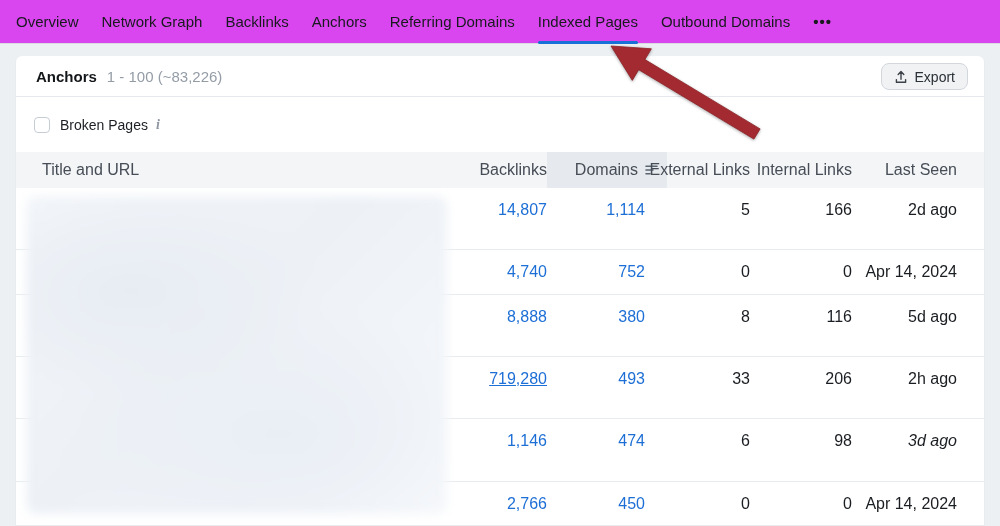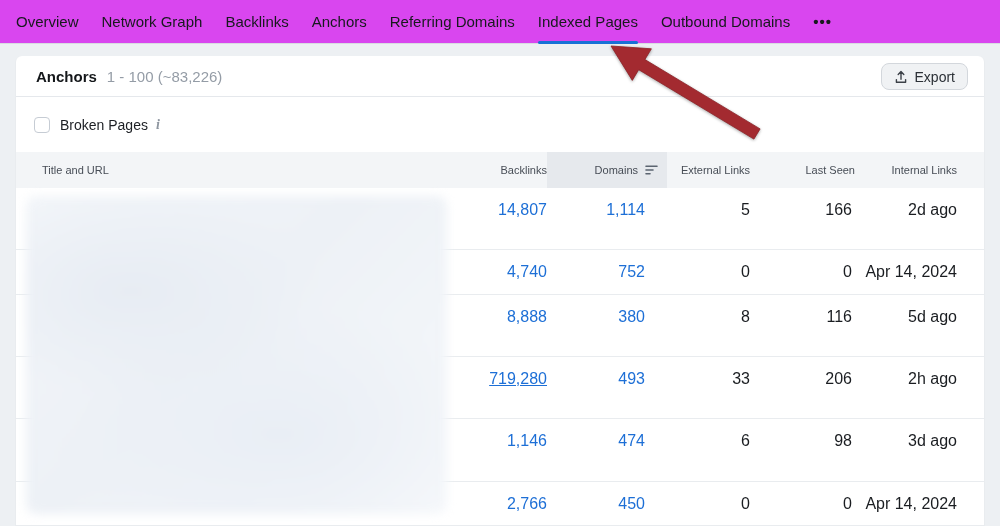--- a/index.html
+++ b/index.html
@@ -30,21 +30,21 @@
     font-size:14px;color:#2b3036;cursor:pointer;}
   
   .filter-row{height:55px;display:flex;align-items:center;padding:0 18px;gap:10px;}
   .checkbox{width:16px;height:16px;border:1.5px solid #c6ccd4;border-radius:4px;background:#fff;
     flex:0 0 auto;cursor:pointer;}
   .filter-label{font-size:14px;color:#1c1f24;}
   .info-i{font-family:"Liberation Serif","DejaVu Serif",serif;font-style:italic;font-weight:700;
     font-size:14px;color:#8e96a0;margin-left:-2px;cursor:default;}
   
   .thead{height:36px;background:var(--hdrbg);display:flex;align-items:center;
-    padding:0 27px 0 10px;font-size:11px;color:#474d56;}
+    padding:0 27px 0 10px;font-size:16px;color:#474d56;}
   .hcell{display:flex;align-items:center;justify-content:flex-end;height:36px;white-space:nowrap;}
   .hcell.title{flex:1;justify-content:flex-start;padding-left:16px;}
   .hcell.sorted{background:var(--sortbg);gap:7px;padding-right:8px;}
   .tbody{position:relative;}
   .trow{display:flex;align-items:flex-start;padding:13px 27px 0 10px;
     border-bottom:1px solid var(--line);}
   .cell{font-size:16px;color:#1a1d21;text-align:right;white-space:nowrap;}
   .cell.title{flex:1;}
   .cell.link{color:var(--link);cursor:pointer;}
   
@@ -100,25 +100,25 @@
       </div>
       <div class="hcell sorted" style="width: 120px; margin-right: -22px;">
         <span>Domains</span>
         <svg width="14" height="12" viewBox="0 0 14 12">
           <path d="M1 2.2h11M1 6h7M1 9.8h4" stroke="#5b6470" stroke-width="1.6" stroke-linecap="round" fill="none"></path>
         </svg>
       </div>
       <div class="hcell" style="width: 105px;">
         <span>External Links</span>
       </div>
+      <div class="hcell" style="width: 102px;">
+        <span>Internal Links</span>
+      </div>
       <div class="hcell" style="width: 105px;">
         <span>Last Seen</span>
-      </div>
-      <div class="hcell" style="width: 102px;">
-        <span>Internal Links</span>
       </div>
     </div>
   <div class="tbody">
       <div class="trow" style="height: 62px;">
         <div class="cell title"></div>
         <div class="cell link" style="width: 100px;">14,807</div>
         <div class="cell link" style="width: 98px;">1,114</div>
         <div class="cell" style="width: 105px;">5</div>
         <div class="cell" style="width: 102px;">166</div>
         <div class="cell" style="width: 105px;">2d ago</div>
@@ -146,21 +146,21 @@
         <div class="cell" style="width: 105px;">33</div>
         <div class="cell" style="width: 102px;">206</div>
         <div class="cell" style="width: 105px;">2h ago</div>
       </div>
       <div class="trow" style="height: 63px;">
         <div class="cell title"></div>
         <div class="cell link" style="width: 100px;">1,146</div>
         <div class="cell link" style="width: 98px;">474</div>
         <div class="cell" style="width: 105px;">6</div>
         <div class="cell" style="width: 102px;">98</div>
-        <div class="cell" style="width: 105px;">3d ago</div>
+        <div class="cell" style="width: 105px; font-style: italic;">3d ago</div>
       </div>
       <div class="trow" style="height: 44px;">
         <div class="cell title"></div>
         <div class="cell link" style="width: 100px;">2,766</div>
         <div class="cell link" style="width: 98px;">450</div>
         <div class="cell" style="width: 105px;">0</div>
         <div class="cell" style="width: 102px;">0</div>
         <div class="cell" style="width: 105px;">Apr 14, 2024</div>
       </div>
     </div>

